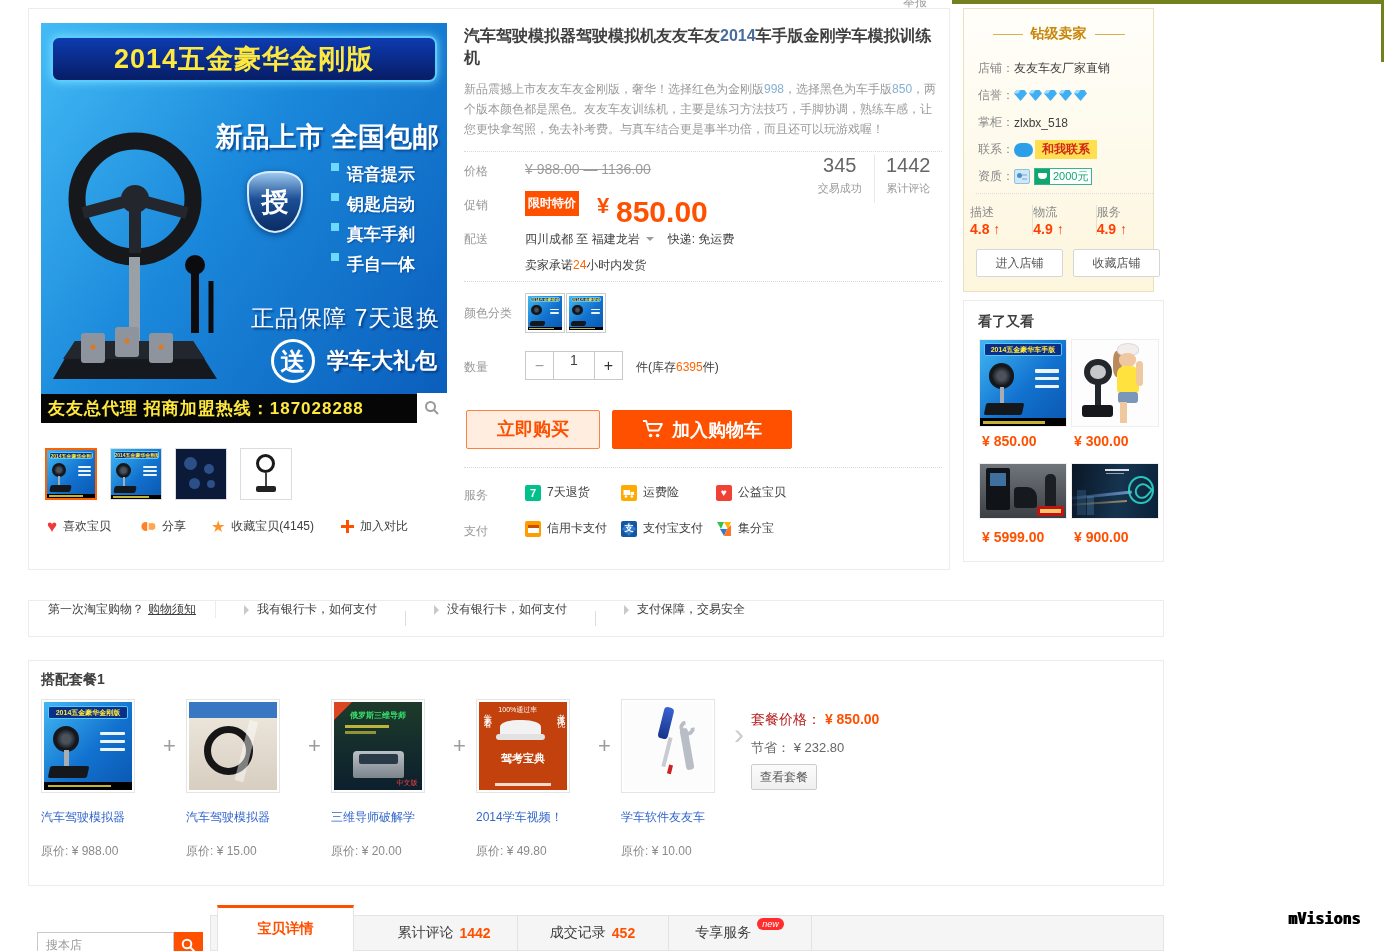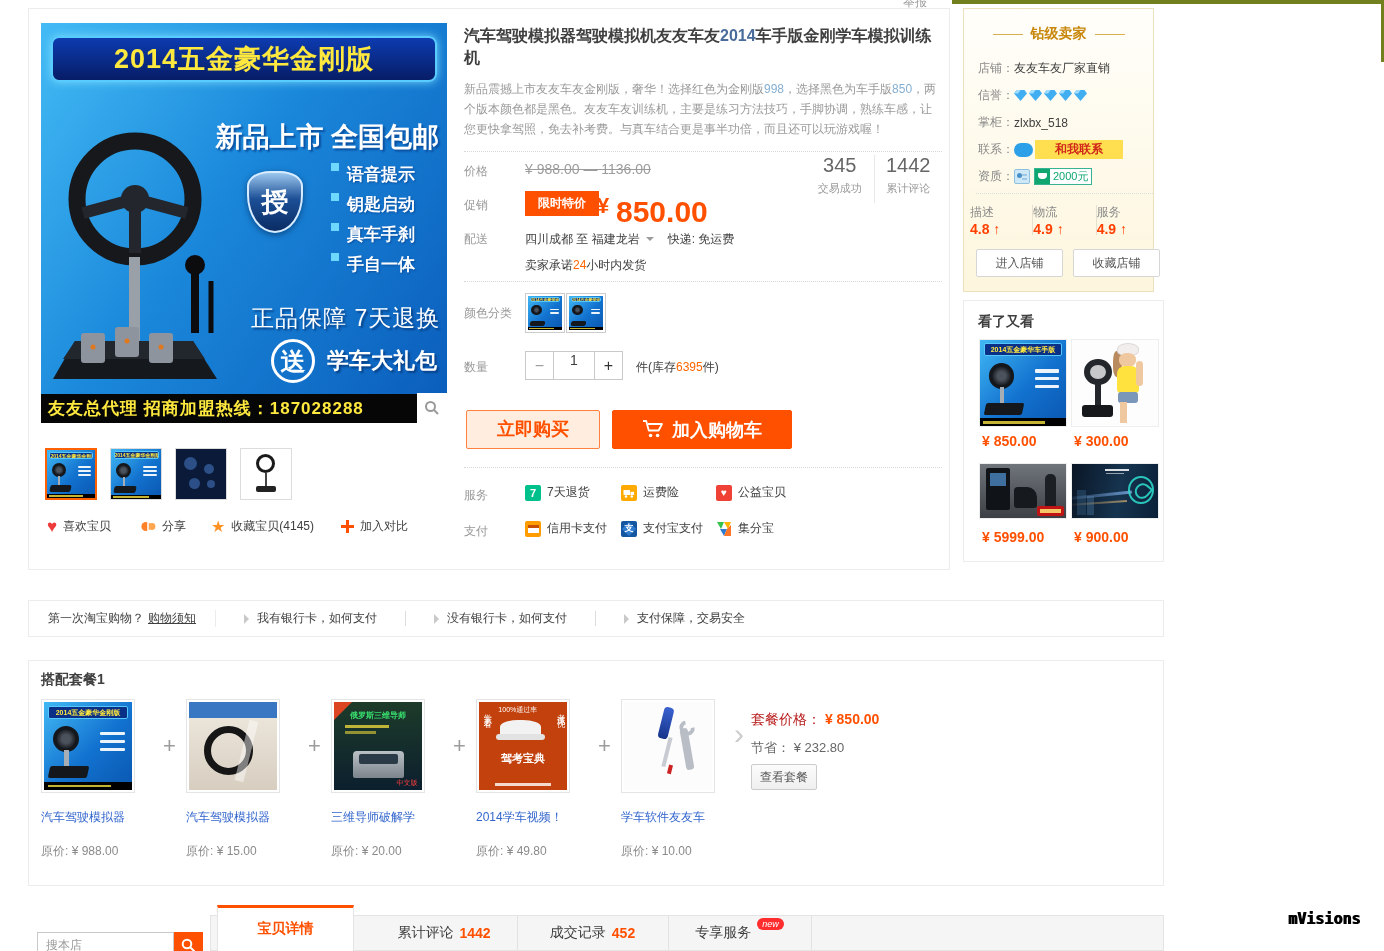--- a/index.html
+++ b/index.html
@@ -40,21 +40,21 @@
 .plus-ic::after{left:0;top:5px;width:13px;height:3px}
 
 .info{left:435px;top:16px;width:478px;height:540px}
 .p-title{position:absolute;left:0;top:0;width:478px;font-size:16px;font-weight:bold;line-height:22px;color:#404040}
 .p-title .tnum{color:#4a6c9b}
 .p-desc{position:absolute;left:0;top:54px;width:478px;font-size:12px;line-height:20px;color:#9a9a9a}
 .p-desc .dnum{color:#85afd1}
 .dash{position:absolute;left:0;width:478px;border-top:1px dotted #d8d8d8;height:0}
 .rlabel{position:absolute;left:0;font-size:12px;color:#999}
 .orig-price{position:absolute;left:61px;font-size:14px;color:#9c9c9c;text-decoration:line-through}
-.promo-badge{position:absolute;left:61px;background:#ff5000;color:#fff;font-size:12px;padding:4px 13px;font-weight:bold}
+.promo-badge{position:absolute;left:61px;background:#ff5000;color:#fff;font-size:12px;padding:4px 3px;font-weight:bold}
 .promo-cur{position:absolute;left:133px;color:#ff5000;font-size:22px;font-weight:bold}
 .promo-val{position:absolute;left:152px;top:-8px;color:#ff5000;font-size:30px;font-weight:bold}
 .stats{position:absolute;left:342px;top:128px;width:136px;height:52px;display:flex}
 .stat{flex:1;text-align:center;cursor:pointer}
 .stat .sv{font-size:20px;color:#666;line-height:24px}
 .stat .sl{font-size:11px;color:#999;margin-top:4px}
 .stat-div{width:1px;background:#e8e8e8;margin:2px 0}
 .ship-val{position:absolute;left:61px;font-size:12px;color:#404040}
 .caret{display:inline-block;width:0;height:0;border:4px solid transparent;border-top-color:#9c9c9c;margin:0 0 -2px 6px}
 .on{color:#f60}
@@ -78,42 +78,42 @@
 .seller-box{left:963px;top:8px;width:191px;height:284px;border:1px solid #ece1bd;background:linear-gradient(#fffefa,#fdf6dd)}
 .s-head{margin-top:16px;display:flex;align-items:center;justify-content:center;gap:8px}
 .s-head i{width:30px;height:1px;background:#ddb04e}
 .s-head b{color:#c8860a;font-size:14px}
 .s-rows{position:absolute;left:14px;top:46px;width:175px}
 .s-row{height:27px;display:flex;align-items:center;font-size:12px;color:#404040;white-space:nowrap}
 .s-row .lb{color:#8a8a8a;flex:none}
 .diamonds{display:flex;gap:2px;align-items:center}
 .bubble{width:19px;height:14px;background:#2ba0e8;border-radius:7px;position:relative;margin-right:2px;flex:none}
 .bubble::after{content:"";position:absolute;left:3px;bottom:-4px;border:4px solid transparent;border-top-color:#2ba0e8;border-left-width:2px}
-.contact-badge{background:#ffdf4f;color:#d1261a;font-weight:bold;padding:1px 20px;cursor:pointer}
+.contact-badge{background:#ffdf4f;color:#d1261a;font-weight:bold;padding:1px 7px;cursor:pointer}
 .idcard{width:16px;height:15px;background:#cfe8f7;border:1px solid #8fc0de;border-radius:2px;position:relative;margin-right:4px;flex:none}
 .idcard::before{content:"";position:absolute;left:2px;top:3px;width:5px;height:5px;border-radius:50%;background:#4a90c8}
 .idcard::after{content:"";position:absolute;right:2px;top:4px;width:5px;height:2px;background:#9fc8e4;box-shadow:0 4px 0 #9fc8e4}
 .moneybox{display:flex;align-items:center;border:1px solid #35b393;background:#fff;height:17px}
 .moneybox .mi{width:15px;height:15px;background:#0fa76f;position:relative;flex:none}
 .moneybox .mi::after{content:"";position:absolute;left:3px;top:4px;width:9px;height:6px;background:#fff;border-radius:1px 1px 4px 4px}
 .moneybox .mt{color:#0fa76f;font-size:11px;padding:0 3px}
 .s-dot{position:absolute;left:12px;top:184px;width:177px;border-top:1px dotted #ddd}
 .s-rate{position:absolute;left:0;top:194px;width:201px;display:flex;padding:0 6px}
 .s-rc{flex:1;text-align:left}
 .s-rc .rl{font-size:12px;color:#8a8a8a;line-height:18px}
 .s-rc .rv{font-size:14px;font-weight:bold;color:#ff4000}
 .s-rdiv{width:1px;background:#e5e0cf;margin:2px 0}
 .s-btn{position:absolute;top:240px;width:87px;height:28px;background:#fff;border:1px solid #d6d6d6;border-radius:2px;font-size:12px;color:#555;text-align:center;line-height:26px;cursor:pointer}
 
 .also-box{left:963px;top:300px;width:201px;height:262px;border:1px solid #ececec;background:#fff}
 .av-title{position:absolute;left:14px;top:12px;font-size:14px;font-weight:bold;color:#404040}
 .av-img{position:absolute;border:1px solid #eee;cursor:pointer;overflow:hidden}
 .av-price{position:absolute;width:88px;font-size:14px;font-weight:bold;color:#ff5000;cursor:pointer}
 
-.faq-box{left:28px;top:600px;width:1136px;height:37px;border:1px solid #ececec;display:flex;align-items:center;background:#fff}
+.faq-box{left:28px;top:600px;width:1136px;height:37px;border:1px solid #ececec;display:flex;align-items:flex-start;background:#fff}
 .faq-first{width:187px;border-right:1px solid #ececec;display:flex;align-items:center;justify-content:center;gap:4px;font-size:12px;color:#404040}
 .faq-first a{color:#404040;text-decoration:underline;cursor:pointer}
 .faq-item{display:flex;align-items:center;gap:8px;padding:0 28px;font-size:12px;color:#404040;cursor:pointer}
 .tri{width:0;height:0;border:5px solid transparent;border-left-color:#c9c9c9;border-right-width:0}
 .vdiv{width:1px;height:15px;background:#ddd;align-self:center}
 
 .bundle-box{left:28px;top:660px;width:1136px;height:226px;border:1px solid #ececec;background:#fff}
 .b-title{position:absolute;left:12px;top:10px;font-size:14px;font-weight:bold;color:#404040}
 .b-img{position:absolute;top:38px;width:94px;height:94px;border:1px solid #e5e5e5;padding:2px;background:#fff;cursor:pointer}
 .b-plus{position:absolute;top:72px;font-size:22px;color:#9c9c9c}

